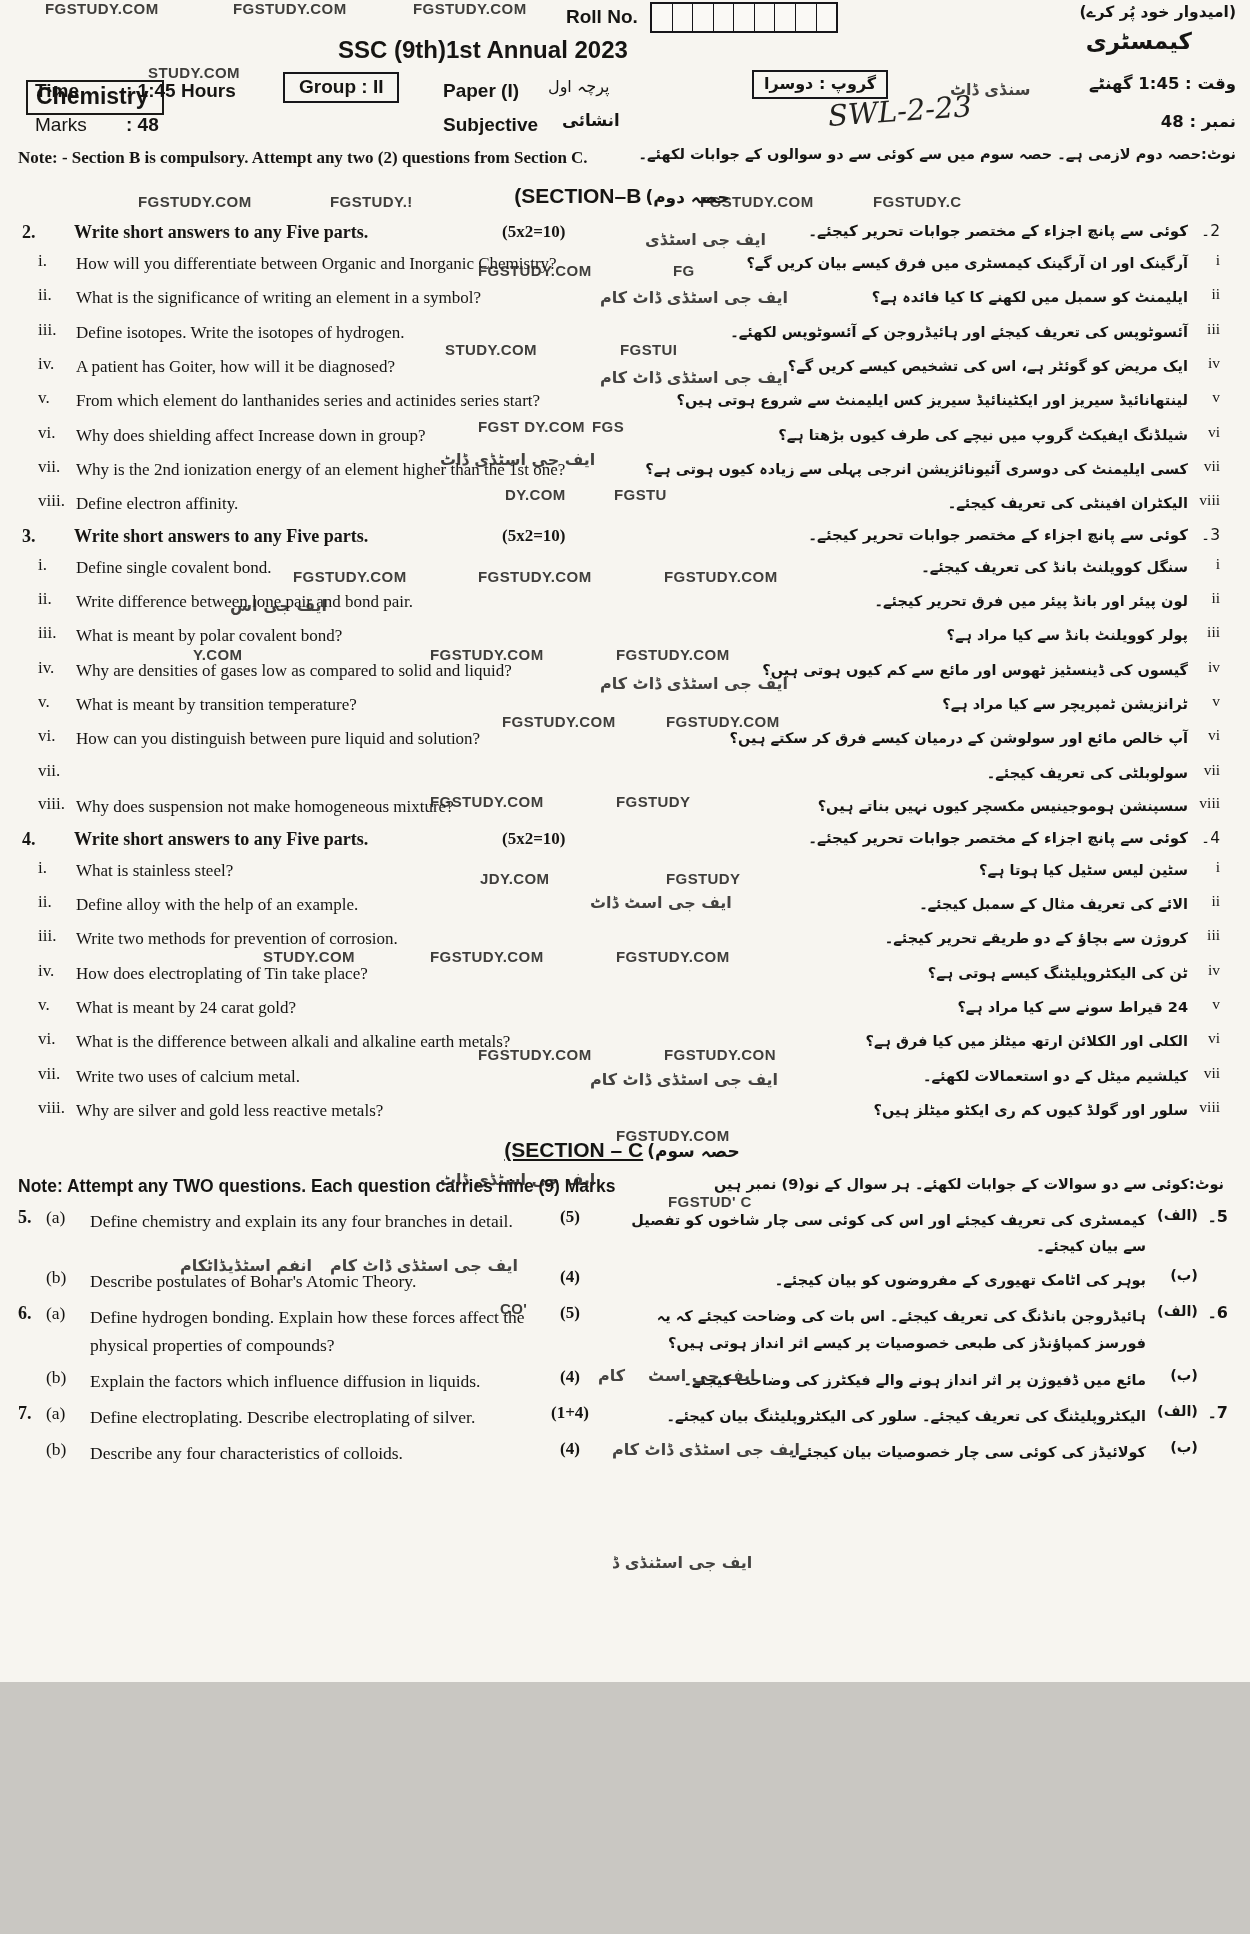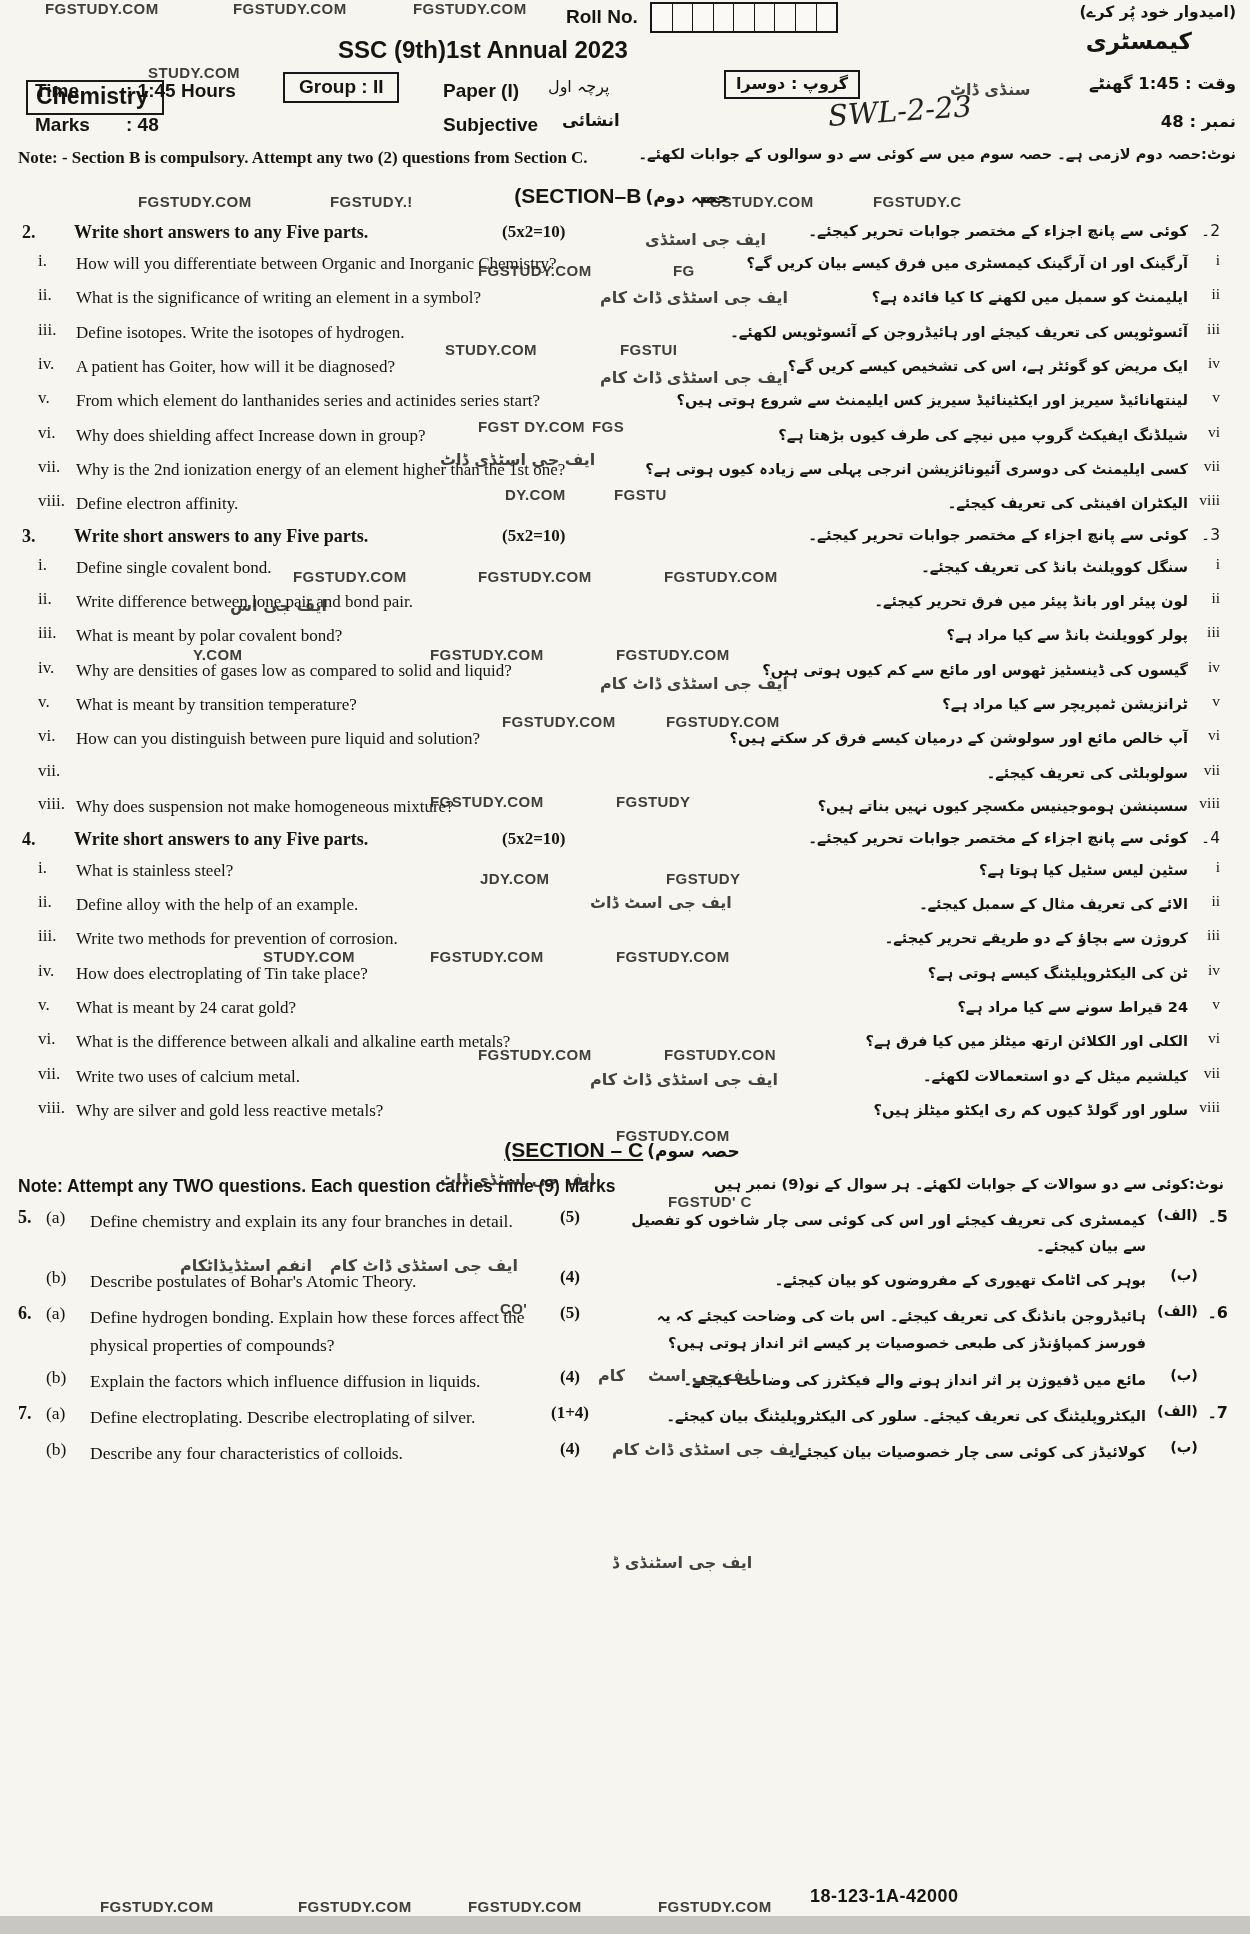--- a/index.html
+++ b/index.html
@@ -3,21 +3,21 @@
 <meta charset="utf-8">
 <style>
   html,body { margin:0; padding:0; }
   body {
     width:1250px; height:1934px;
     background:#c9c7c2;
     font-family:"Liberation Serif", serif;
   }
   .page {
     position:relative;
-    width:1250px; height:1916px;
+    width:1250px; height:1682px;
     background:#f7f5f0;
     color:#161513;
     overflow:hidden;
   }
   .urdu { font-family:"DejaVu Sans", sans-serif; direction:rtl; }
 
   
   .wm-layer { position:absolute; inset:0; pointer-events:none; z-index:3; }
   .wm {
     position:absolute;
@@ -38,23 +38,23 @@
   .subject-box { left:26px; top:32px; border:2.5px solid #1b1a18; padding:1px 14px 3px 8px;
                  font-family:"Liberation Sans",sans-serif; font-weight:bold; font-size:23px;margin-top:48px; }
   .paper-title { left:338px; top:36px; font-family:"Liberation Sans",sans-serif; font-weight:bold; font-size:24px; }
   .subject-ur { right:58px; top:28px; font-size:23px; font-weight:bold; }
   .time-label { left:35px; top:80px; font-family:"Liberation Sans",sans-serif; font-weight:bold; font-size:19px; }
   .time-value { left:126px; top:80px; font-family:"Liberation Sans",sans-serif; font-weight:bold; font-size:19px; }
   .group-box { left:283px; top:72px; border:2px solid #17161a; padding:2px 14px 3px 14px;
                font-family:"Liberation Sans",sans-serif; font-weight:bold; font-size:19px; }
   .paper-label { left:443px; top:80px; font-family:"Liberation Sans",sans-serif; font-weight:bold; font-size:19px; }
   .paper-ur { left:548px; top:77px; font-size:16px; }
-  .group-box-ur { left:724px; top:70px; border:2px solid #17161a; padding:2px 10px 4px 10px; font-size:16px; font-weight:bold; }
+  .group-box-ur { left:752px; top:70px; border:2px solid #17161a; padding:2px 10px 4px 10px; font-size:16px; font-weight:bold; }
   .time-ur { right:14px; top:74px; font-size:16.5px; font-weight:bold; }
-  .marks-label { left:35px; top:114px; font-family:"Liberation Sans",sans-serif; font-weight:bold; font-size:19px; }
+  .marks-label { left:35px; top:114px; font-family:"Liberation Sans",sans-serif; font-weight:normal; font-size:19px; }
   .marks-value { left:126px; top:114px; font-family:"Liberation Sans",sans-serif; font-weight:bold; font-size:19px; }
   .subjective { left:443px; top:114px; font-family:"Liberation Sans",sans-serif; font-weight:bold; font-size:19px; }
   .subjective-ur { left:562px; top:111px; font-size:16.5px; font-weight:bold; }
   .handwritten { left:828px; top:94px; font-family:"DejaVu Serif", serif; font-style:italic; font-size:29px;
                  transform:rotate(-4deg); color:#23221f; }
   .marks-ur { right:14px; top:112px; font-size:16.5px; font-weight:bold; }
   .note-en { left:18px; top:148px; font-size:17px; font-weight:bold; white-space:nowrap; }
   .note-ur { right:14px; top:146px; font-size:14.5px; font-weight:bold; }
 
   

